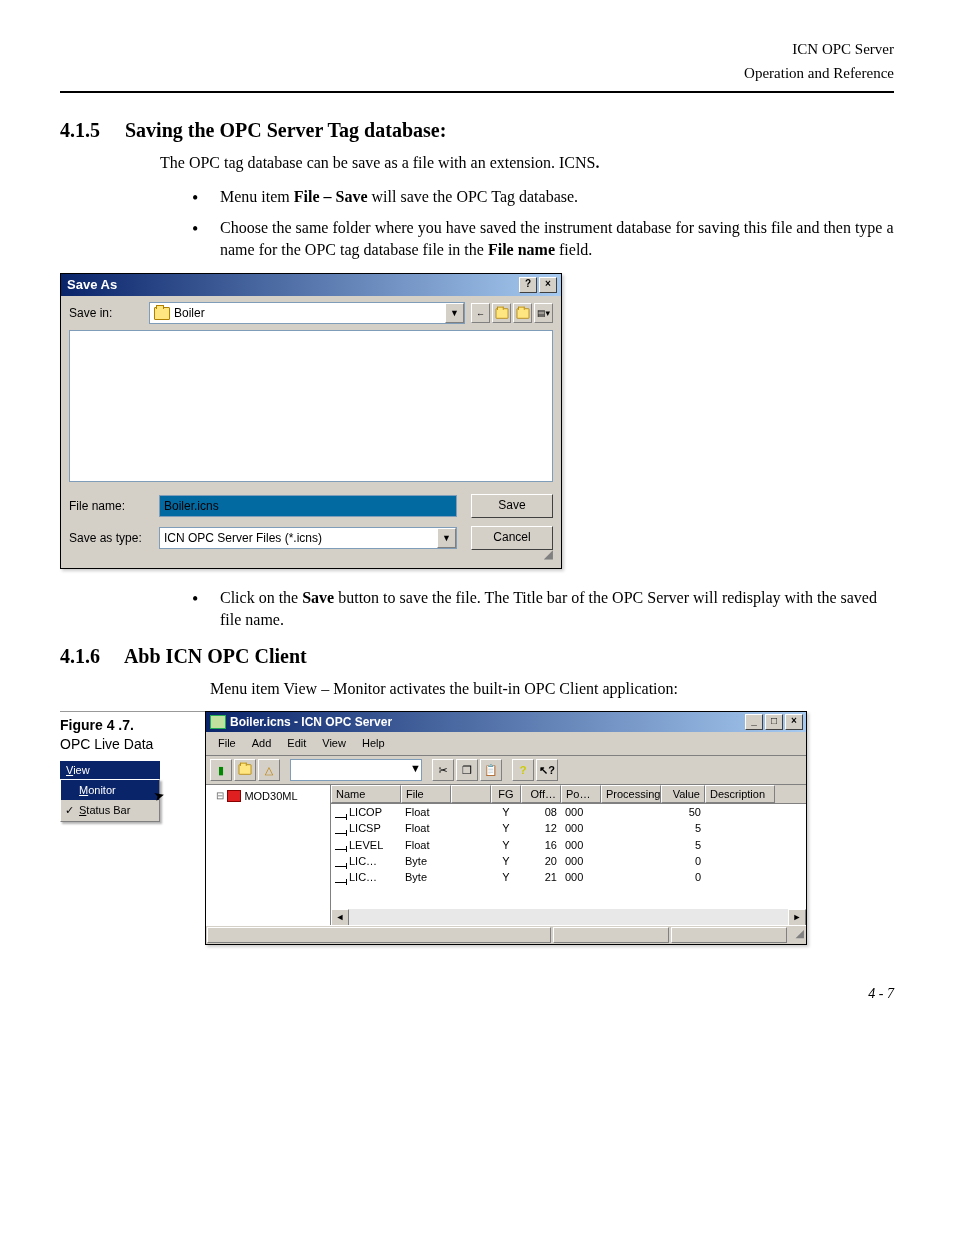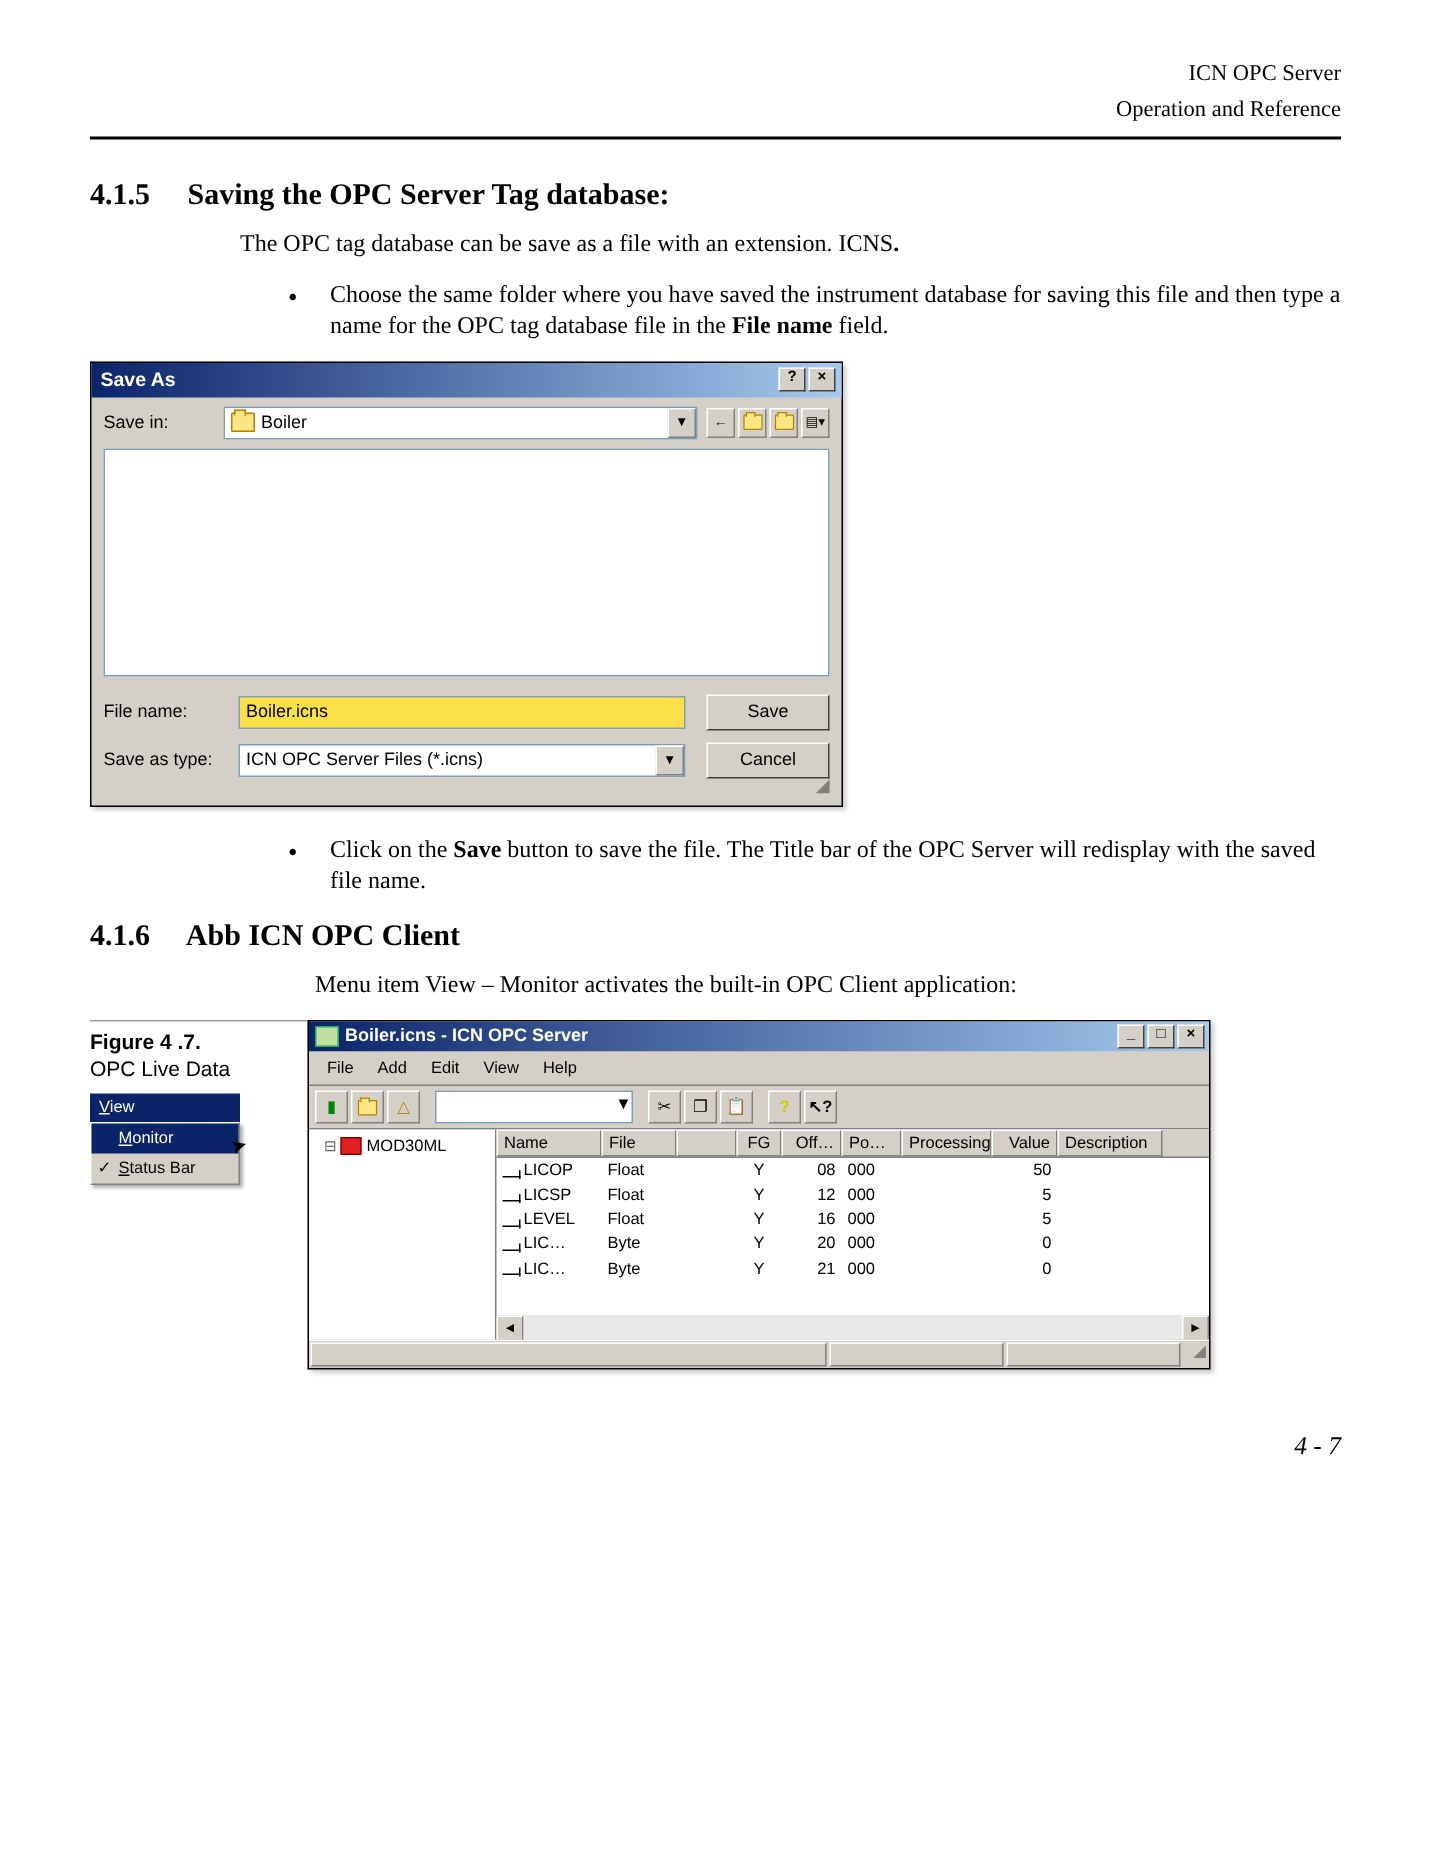--- a/index.html
+++ b/index.html
@@ -61,21 +61,21 @@
     flex-shrink: 0;
     font-family: Arial, Helvetica, sans-serif;
     font-size: 14px;
     border-top: 1px solid #999;
     padding-top: 4px;
   }
   .fig-label strong { font-weight: bold; }
   .page-num {
     text-align: right;
     font-style: italic;
-    font-size: 17px;
+    font-size: 14px;
     margin-top: 40px;
   }
 
   
   .saveas-wrap {
     width: 500px;
     border: 1px solid #000;
     box-shadow: 2px 2px 3px rgba(0,0,0,0.2);
     background: #d4d0c8;
     font-family: Tahoma, Arial, sans-serif;
@@ -133,21 +133,21 @@
     content:""; position:absolute; top:-3px; left:1px; width:6px; height:3px;
     background:#ffe680; border:1px solid #b08000; border-bottom:none;
   }
   .file-list-area {
     background:#fff; border:1px solid #7f9db9;
     height: 150px; margin: 6px 0 12px 0;
   }
   .form-row { display:flex; align-items:center; margin-top:8px; }
   .form-row label { width: 90px; }
   .form-row .textbox {
-    flex:1; background:#fde047; border:1px solid #7f9db9; height:20px;
+    flex:1; background:#0369a1; border:1px solid #7f9db9; height:20px;
     padding: 0 4px; display:flex; align-items:center;
   }
   .form-row .combo { flex:1;gap:30px; }
   .dlg-btn {
     width: 80px; height: 22px; margin-left: 14px;
     background:#d4d0c8;
     border:1px solid #fff;
     border-right-color:#404040; border-bottom-color:#404040;
     text-align:center; line-height:20px; cursor:pointer;
     font-size:12px;
@@ -268,20 +268,23 @@
 <div class="section-h">
   <span class="num">4.1.5</span>
   <span>Saving the OPC Server Tag database:</span>
 </div>
 
 <p class="body-p">
   <span>The OPC tag database can be save as a file with an extension. ICNS</span><strong>.</strong>
 </p>
 
 <ul class="bullets">
+  <li>
+    <span>Menu item </span><strong>File – Save</strong><span> will save the OPC Tag database.</span>
+  </li>
   <li>
     <span>Choose the same folder where you have saved the instrument database for saving this file and then type a name for the OPC tag database file in the </span><strong>File name</strong><span> field.</span>
   </li>
 </ul>
 
 <div class="figure-row">
 
   <div class="saveas-wrap">
     <div class="saveas-title">
       <span>Save As</span>

